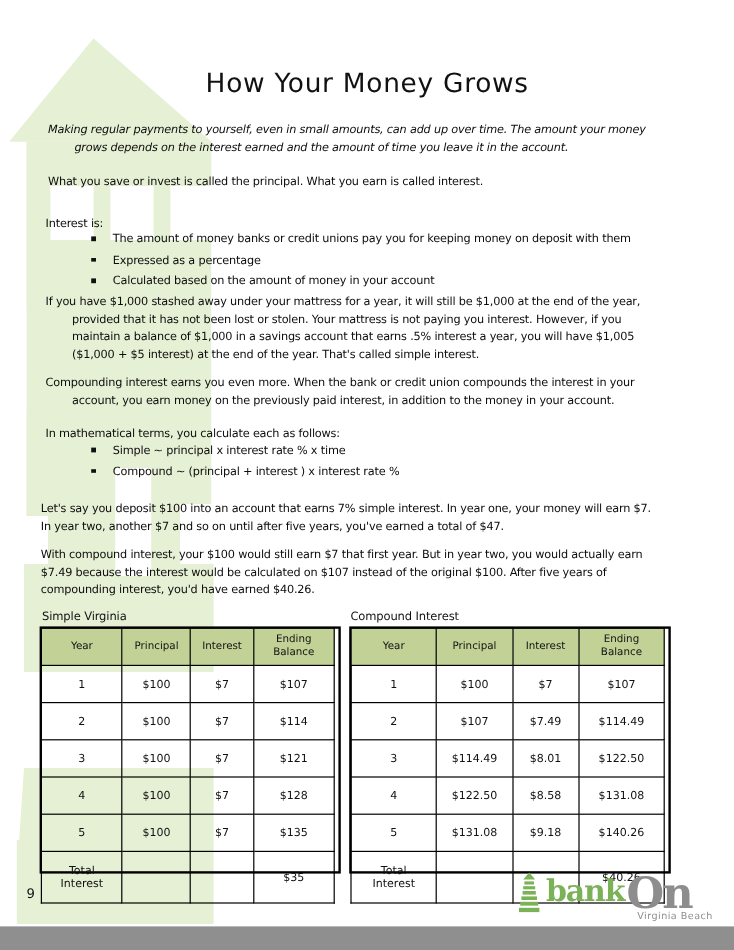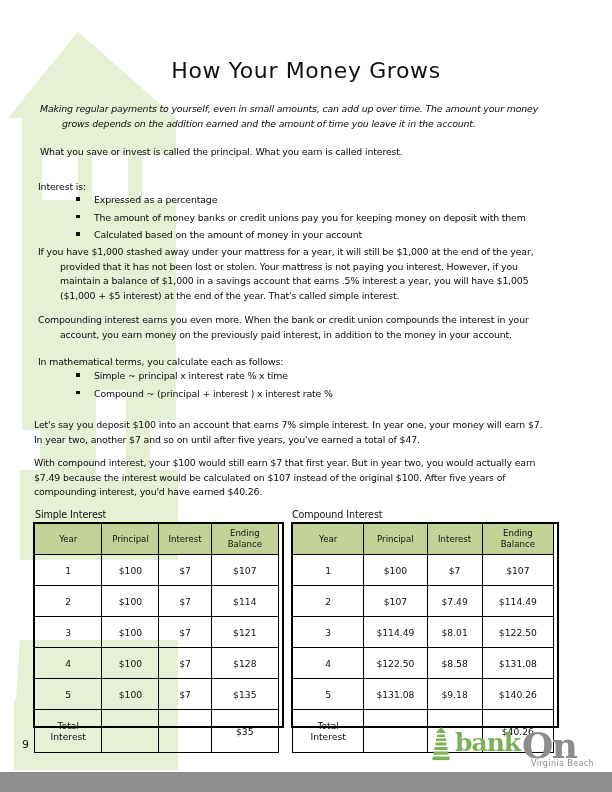--- a/index.html
+++ b/index.html
@@ -220,39 +220,39 @@
     <rect x="178" y="118" width="434" height="660" fill="#ffffff"></rect>
     <rect x="262" y="430" width="350" height="350" fill="#ffffff"></rect>
   </svg>
 
   <div class="content">
 
     <div class="page-title">How Your Money Grows</div>
 
     <div class="body-text" style="left:40px; top:102px; width:536px;font-style:italic;">
       <span>Making regular payments to yourself, even in small amounts, can add up over time. The amount your money</span><br>
-      <span style="display:inline-block; padding-left:22px;">grows depends on the addition earned and the amount of time you leave it in the account.</span>
+      <span style="display:inline-block; padding-left:22px;">grows depends on the interest earned and the amount of time you leave it in the account.</span>
     </div>
 
     <div class="body-text" style="left:40px; top:145px; width:536px;">
       <span>What you save or invest is called the principal.  What you earn is called interest.</span>
     </div>
 
     <div class="body-text" style="left:38px; top:180px; width:200px;">
       <span>Interest is:</span>
     </div>
 
     <ul class="bullet-list" style="left:76px; top:191px; width:500px;">
       <li>
         <span class="sq"></span>
-        <span>Expressed as a percentage</span>
+        <span>The amount of money banks or credit unions pay you for keeping money on deposit with them</span>
       </li>
       <li>
         <span class="sq"></span>
-        <span>The amount of money banks or credit unions pay you for keeping money on deposit with them</span>
+        <span>Expressed as a percentage</span>
       </li>
       <li>
         <span class="sq"></span>
         <span>Calculated based on the amount of money in your account</span>
       </li>
     </ul>
 
     <div class="body-text" style="left:38px; top:245px; width:540px;">
       <span>If you have $1,000 stashed away under your mattress for a year, it will still be $1,000 at the end of the year,</span><br>
       <span style="display:inline-block; padding-left:22px;">provided that it has not been lost or stolen. Your mattress is not paying you interest.  However, if you</span><br>
@@ -284,21 +284,21 @@
       <span>Let's say you deposit $100 into an account that earns 7% simple interest.  In year one, your money will earn $7.</span><br>
       <span>In year two, another $7 and so on until after five years, you've earned a total of $47.</span>
     </div>
 
     <div class="body-text" style="left:34px; top:456px; width:552px;">
       <span>With compound interest, your $100 would still earn $7 that first year.  But in year two, you would actually earn</span><br>
       <span>$7.49 because the interest would be calculated on $107 instead of the original $100.  After five years of</span><br>
       <span>compounding interest, you'd have earned $40.26.</span>
     </div>
 
-    <div class="table-caption" style="left:35px; top:509px;">Simple Interest</div>
+    <div class="table-caption" style="left:35px; top:509px;">Simple Virginia</div>
 
     <div class="tbl-outer" style="left:33px; top:522px; width:247px; height:202px;"></div>
 
     <table class="itable" style="left:34px; top:523px; width:245px;">
       <thead>
         <tr>
           <th style="width:68px;">
             <span>Year</span>
           </th>
           <th style="width:57px;">

